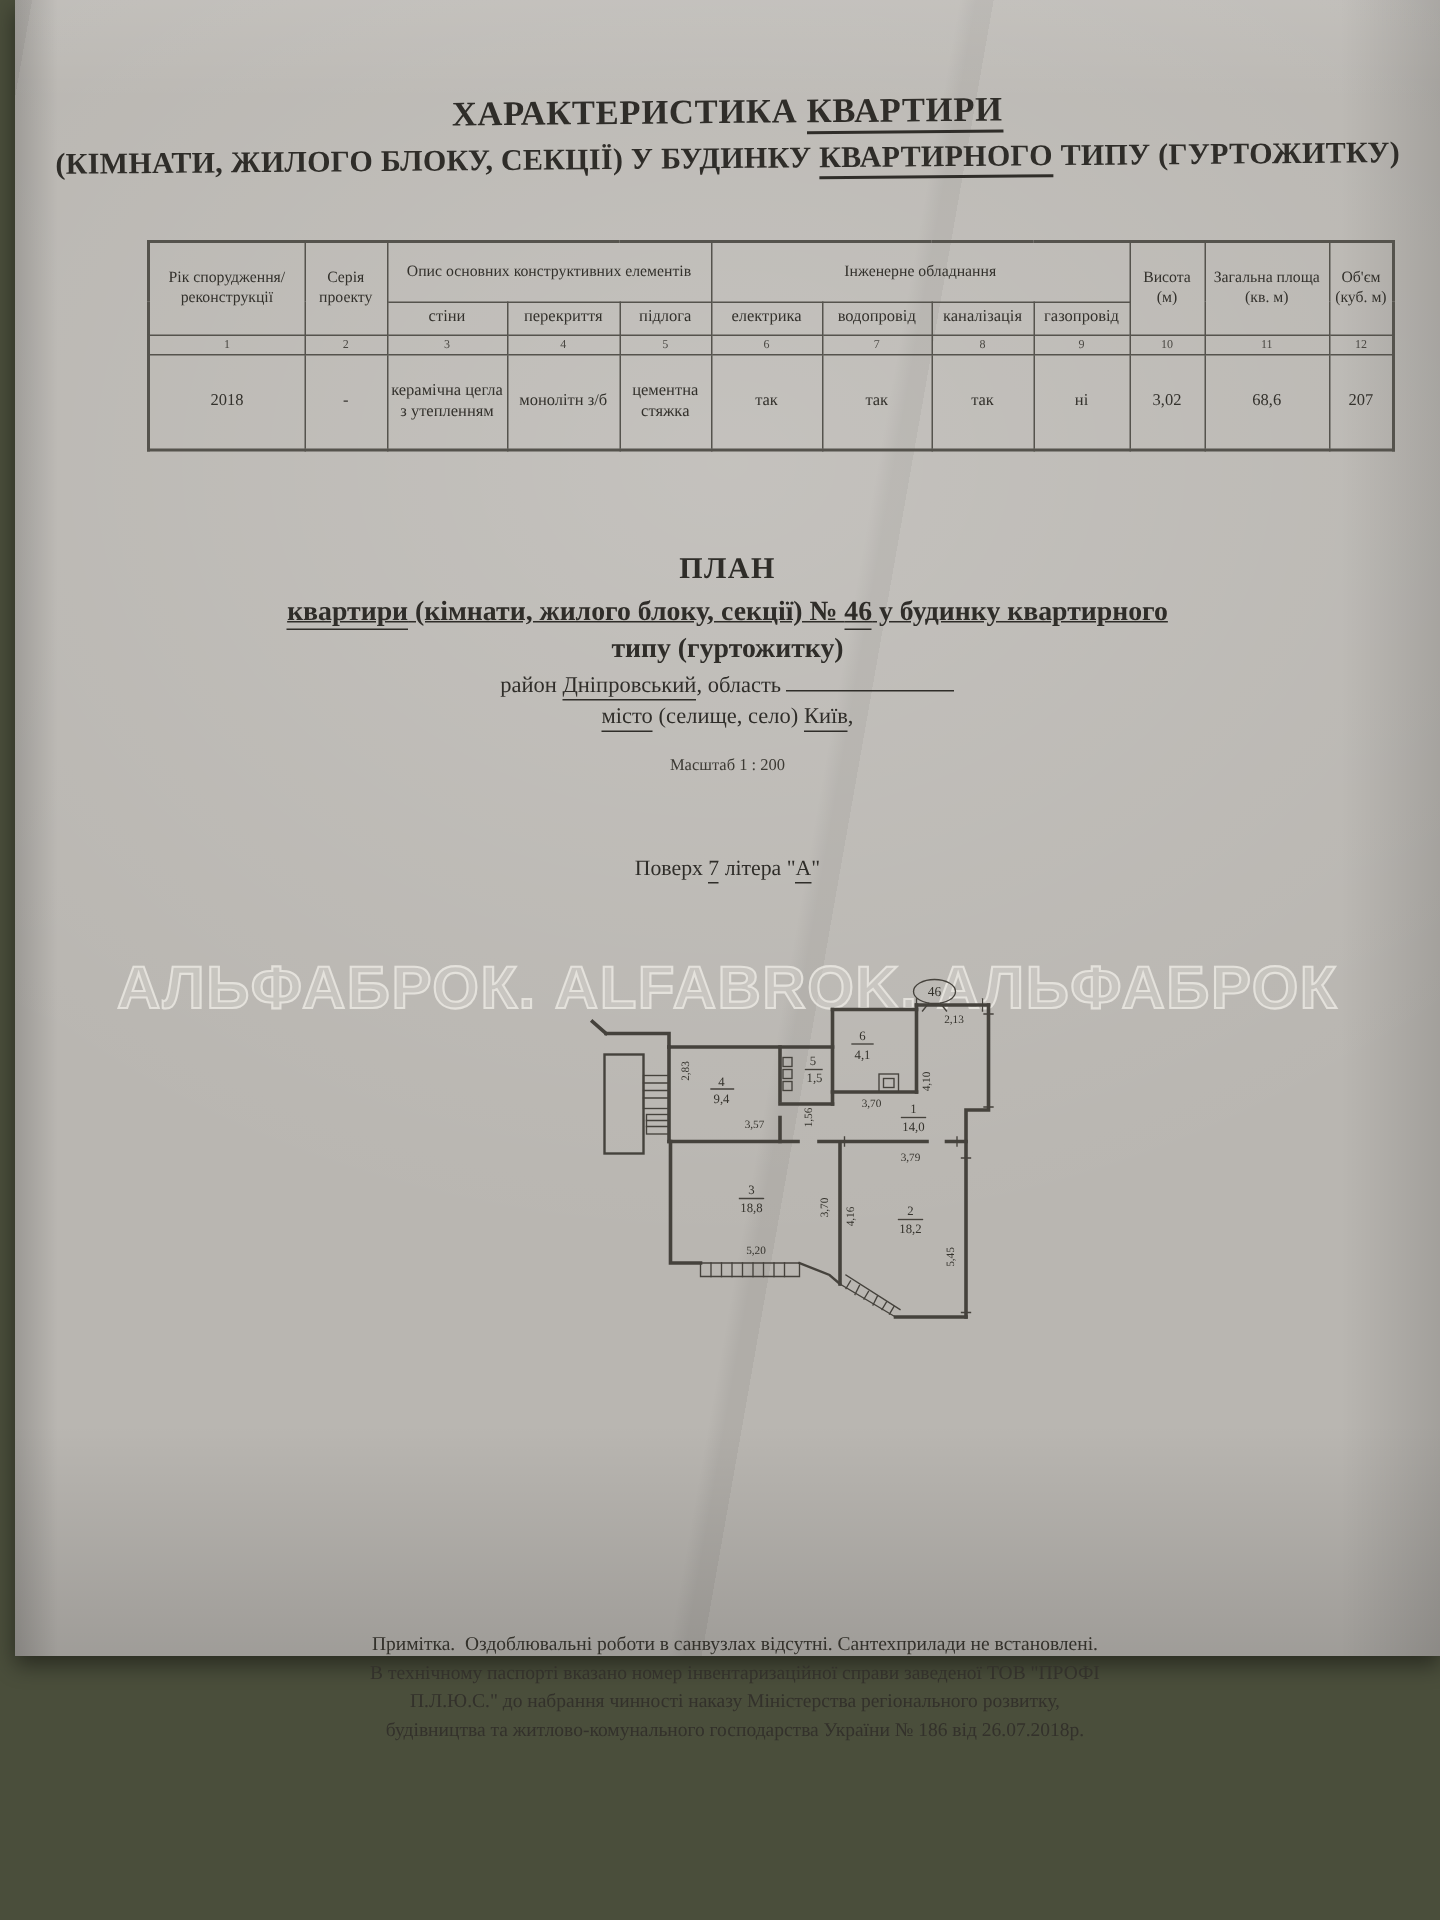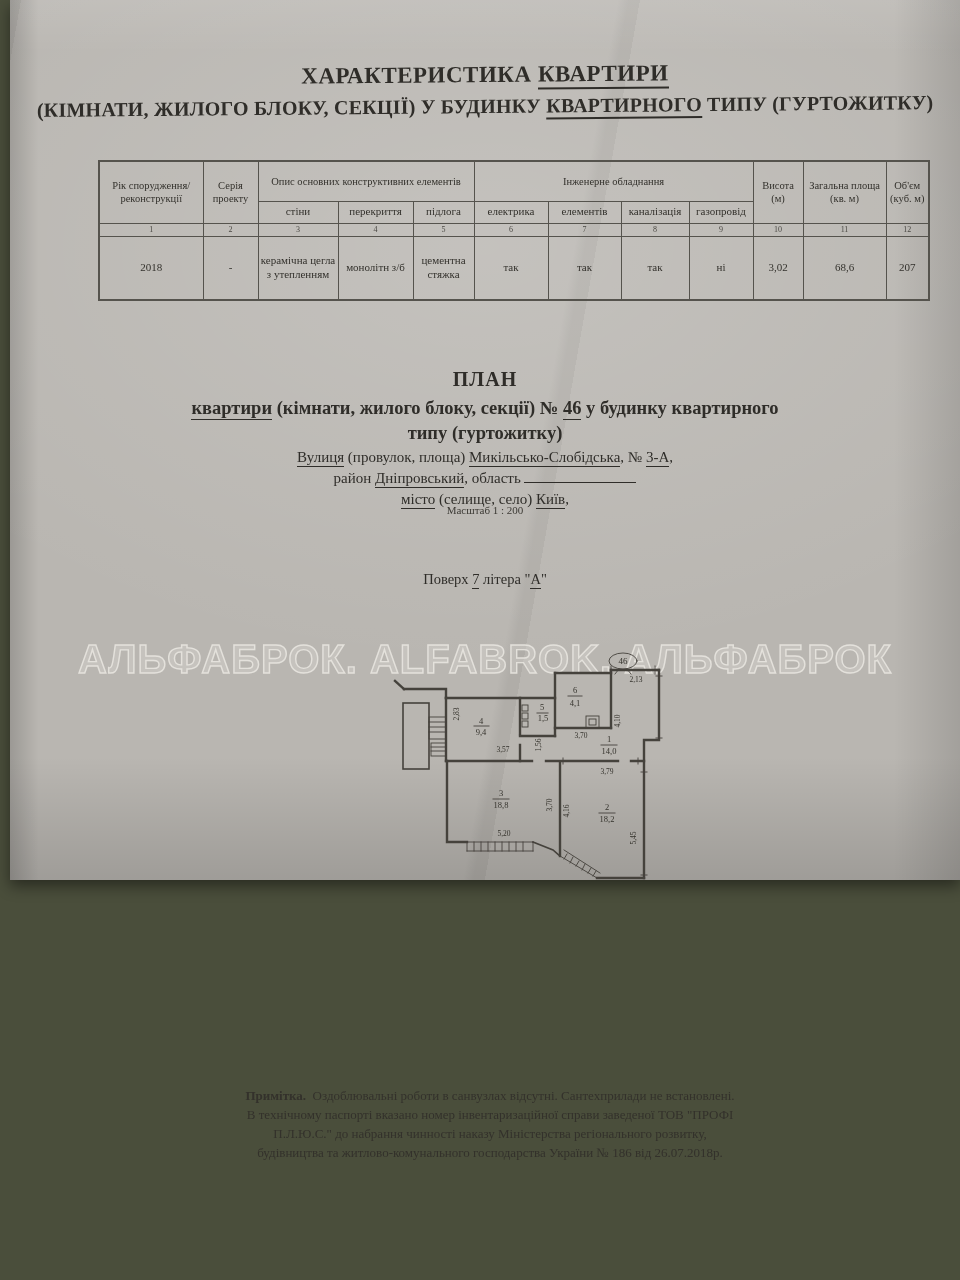--- a/index.html
+++ b/index.html
@@ -5,21 +5,21 @@
   html,body{margin:0;padding:0;}
   body{
     width:960px;height:1280px;
     background:#4a4e3b;
     position:relative;
     overflow:hidden;
     font-family:"Liberation Serif", serif;
     color:#2f2d29;
   }
   .paper{
-    position:absolute;left:10px;top:0;width:950px;height:880px;
+    position:absolute;left:10px;top:0;width:950px;height:1104px;
     background:#b9b6b1;
     background-image:
       radial-gradient(120% 80% at 50% 28%, rgba(255,255,255,0.16), rgba(0,0,0,0) 60%),
       linear-gradient(to right, rgba(0,0,0,0.16), rgba(0,0,0,0) 3%, rgba(0,0,0,0) 93%, rgba(0,0,0,0.12)),
       linear-gradient(to bottom, rgba(255,255,255,0.10), rgba(0,0,0,0) 6%, rgba(0,0,0,0) 86%, rgba(0,0,0,0.14)),
       linear-gradient(100deg, rgba(0,0,0,0.05) 0 1%, rgba(0,0,0,0) 1% 55%, rgba(0,0,0,0.05) 56% 57%, rgba(0,0,0,0) 57%);
     box-shadow:0 6px 14px rgba(0,0,0,0.45);
   }
   .abs{position:absolute;}
   .center{left:0;right:0;text-align:center;}
@@ -40,21 +40,21 @@
     font-weight:normal;padding:1px 2px;overflow:hidden;
   }
   table.char{border:2px solid #55534d;}
   tr.hrow1{height:40px;}
   tr.hrow2{height:22px;font-size:11px;padding-left:36px;}
   tr.nrow{height:13px;font-size:8px;color:#4a4843;}
   tr.drow{height:64px;font-size:11px;}
   
   .plan-head{top:340px;font-weight:bold;margin-top:28px;}
   .plan-head .h1{font-size:20px;letter-spacing:1px;}
-  .plan-head .h2{font-size:18.5px;margin-top:7px;}
+  .plan-head .h2{font-size:18.5px;margin-top:7px;text-decoration:underline;}
   .plan-head .h3{font-size:18.5px;margin-top:4px;}
   .hint{top:424px;font-size:9.5px;color:#45433d;}
   .address{top:447px;font-size:15px;line-height:21px;}
   .blank-line{display:inline-block;width:112px;border-bottom:1.5px solid #2f2d29;height:13px;}
   .scale{top:504px;font-size:11px;color:#3c3a34;}
   .floor-line{top:571px;font-size:14.5px;}
   
   .watermark{
     top:637px;left:0;right:0;text-align:center;
     font-family:"Liberation Sans", sans-serif;font-weight:bold;
@@ -70,21 +70,21 @@
   .w{stroke-width:2.4px;}
   .m{stroke-width:1.6px;}
   .t{stroke-width:0.9px;}
   .plansvg text{font-family:"Liberation Serif", serif;fill:#35332d;stroke:none;text-anchor:middle;}
   .rn{font-size:8.5px;}
   .ra{font-size:8.5px;}
   .dim{font-size:7.5px;}
   .apt{font-size:9px;}
   
   .note{top:1086px;left:160px;width:640px;text-align:center;font-size:13px;line-height:19px;color:#33312b;}
-  .note b{font-weight:bold;}
+  .note b{font-weight:normal;}
 </style>
 </head>
 <body>
 
 <div class="paper">
 
   <div class="abs center title-block">
     <div class="title-l1"><span>ХАРАКТЕРИСТИКА </span><span class="ub">КВАРТИРИ</span></div>
     <div class="title-l2"><span>(КІМНАТИ, ЖИЛОГО БЛОКУ, СЕКЦІЇ) У БУДИНКУ </span><span class="ub">КВАРТИРНОГО</span><span> ТИПУ (ГУРТОЖИТКУ)</span></div>
   </div>
@@ -112,21 +112,21 @@
       <th colspan="4">Інженерне обладнання</th>
       <th rowspan="2">Висота (м)</th>
       <th rowspan="2">Загальна площа (кв. м)</th>
       <th rowspan="2">Об'єм (куб. м)</th>
     </tr>
     <tr class="hrow2">
       <th>стіни</th>
       <th>перекриття</th>
       <th>підлога</th>
       <th>електрика</th>
-      <th>елементів</th>
+      <th>водопровід</th>
       <th>каналізація</th>
       <th>газопровід</th>
     </tr>
     <tr class="nrow">
       <td>1</td>
       <td>2</td>
       <td>3</td>
       <td>4</td>
       <td>5</td>
       <td>6</td>
@@ -154,21 +154,20 @@
   </tbody>
     </table>
 
   <div class="abs center plan-head">
     <div class="h1">ПЛАН</div>
     <div class="h2"><span class="u">квартири</span><span> (кімнати, жилого блоку, секції) № </span><span class="u">46</span><span> у будинку квартирного</span></div>
     <div class="h3">типу (гуртожитку)</div>
   </div>
 
   <div class="abs center address">
-    <div><span class="u">Вулиця</span><span> (провулок, площа) </span><span class="u">Микільсько-Слобідська</span><span>, № </span><span class="u">3-А</span><span>,</span></div>
     <div><span>район </span><span class="u">Дніпровський</span><span>, область </span><span class="blank-line"></span></div>
     <div><span class="u">місто</span><span> (селище, село) </span><span class="u">Київ</span><span>,</span></div>
   </div>
   <div class="abs center scale">Масштаб 1 : 200</div>
 
   <div class="abs center floor-line"><span>Поверх </span><span class="u">7</span><span> літера "</span><span class="u">А</span><span>"</span></div>
 
   <div class="abs watermark">АЛЬФАБРОК. ALFABROK. АЛЬФАБРОК</div>
 
   <svg class="abs plansvg" width="320" height="255" viewBox="0 0 320 255" xmlns="http://www.w3.org/2000/svg">

